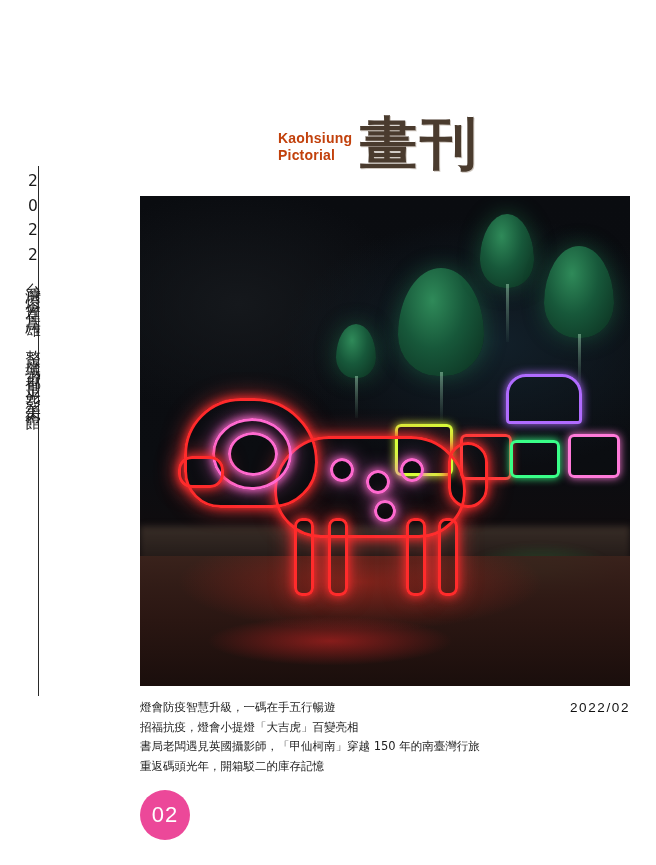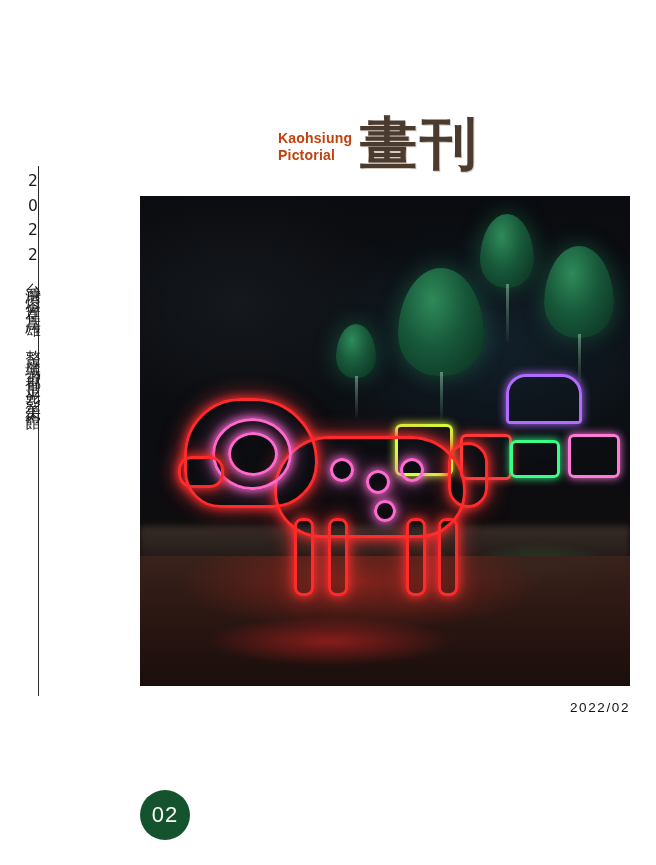--- a/index.html
+++ b/index.html
@@ -211,21 +211,21 @@
   }
 
   
   .page-badge {
     position: absolute;
     left: 140px;
     top: 790px;
     width: 50px;
     height: 50px;
     border-radius: 50%;
-    background: #14532d;
+    background: #ec4899;
     color: #ffffff;
     display: flex;
     align-items: center;
     justify-content: center;
     font-size: 22px;
     letter-spacing: 1px;
     font-family: "Liberation Sans", sans-serif;
   }
 </style>
 </head>
@@ -285,18 +285,24 @@
       <div class="nh" style="left:260px; top:130px; width:14px; height:72px; border-radius:8px;"></div>
       <div class="pk" style="left:152px; top:70px; width:18px; height:18px;"></div>
       <div class="pk" style="left:188px; top:82px; width:18px; height:18px;"></div>
       <div class="pk" style="left:222px; top:70px; width:18px; height:18px;"></div>
       <div class="pk" style="left:196px; top:112px; width:16px; height:16px;"></div>
       <div class="nh" style="left:270px; top:54px; width:34px; height:60px; border-radius:30px;"></div>
     </div>
     <div class="glow-red-floor"></div>
   </div>
 
+  <div class="caption">
+    <div>燈會防疫智慧升級，一碼在手五行暢遊</div>
+    <div>招福抗疫，燈會小提燈「大吉虎」百變亮相</div>
+    <div>書局老闆遇見英國攝影師，「甲仙柯南」穿越 150 年的南臺灣行旅</div>
+    <div>重返碼頭光年，開箱駁二的庫存記憶</div>
+  </div>
 
   <div class="issue-date">2022/02</div>
 
   <div class="page-badge">02</div>
 
 </div>
 
 </body></html>

